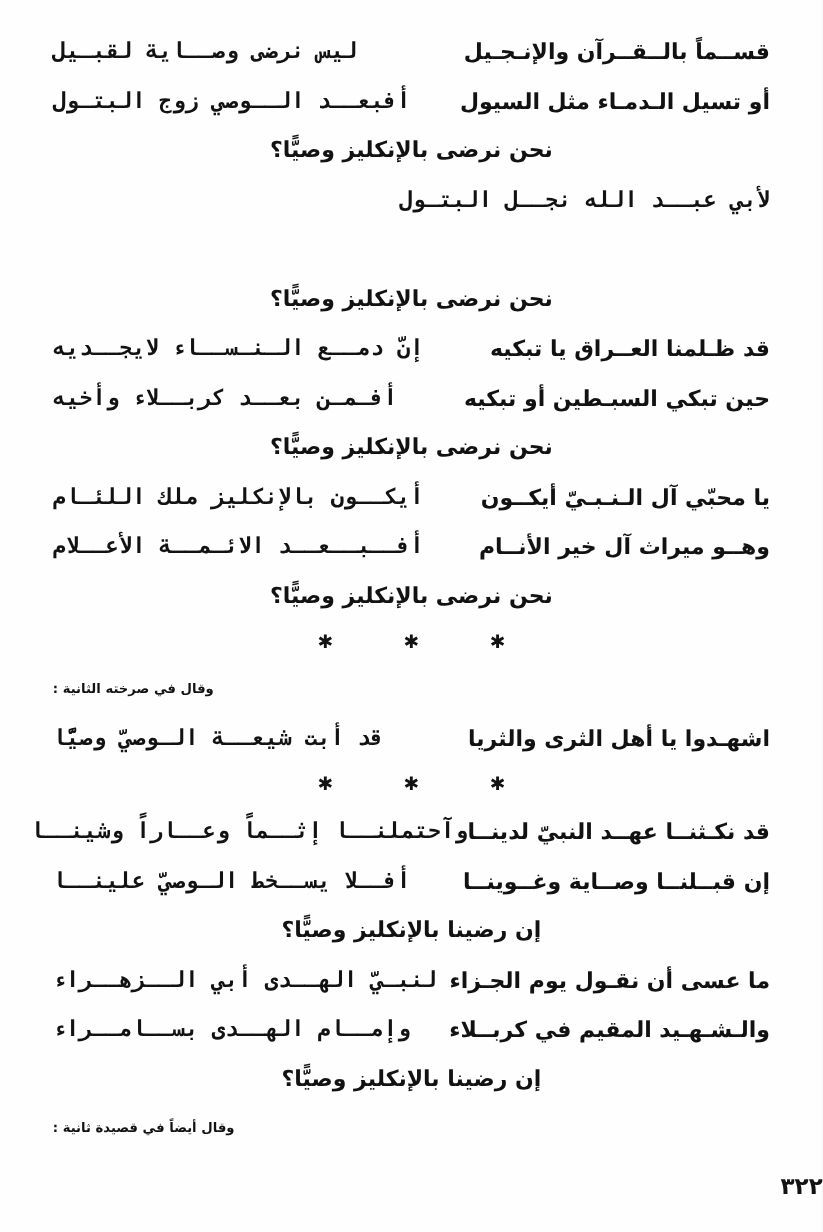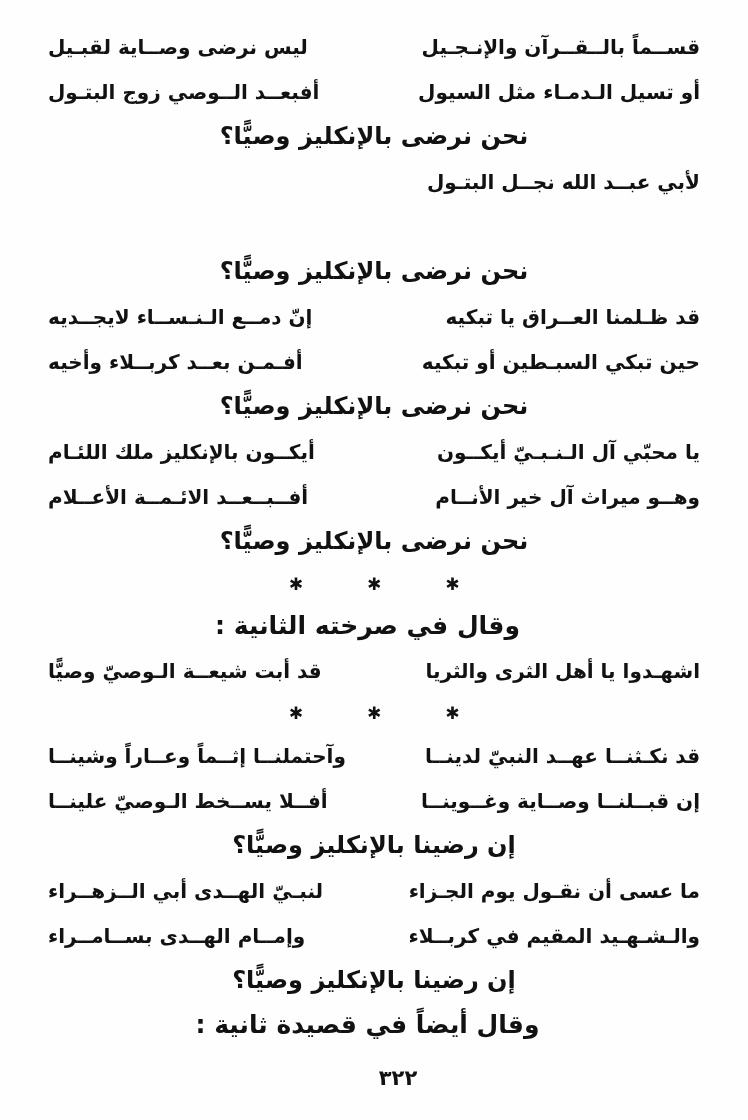--- a/index.html
+++ b/index.html
@@ -23,49 +23,49 @@
   }
   .row-verse {
     display: flex;
     justify-content: space-between;
     align-items: center;
     height: 45px;
     font-size: 20px;
     white-space: nowrap;
   }
   .hemi-right { text-align: left; }
-  .hemi-left  { text-align: left; }
+  .hemi-left  { text-align: left; font-family: Liberation Mono, monospace; }
   .row-refrain {
     height: 45px;
     line-height: 45px;
     text-align: center;
-    font-size: 24px;
+    font-size: 20px;
   }
   .row-sep {
     height: 40px;
     display: flex;
     justify-content: center;
     align-items: center;
     gap: 64px;
     font-size: 17px;
     letter-spacing: 0;
   }
   .row-heading {
     height: 44px;
     line-height: 44px;
-    text-align: center;
+    text-align: left;
     padding-right: 13px;
-    font-size: 25px;
+    font-size: 12px;
   }
   .page-number {
     position: absolute;
     bottom: 30px;
     left: 0;
     right: 0;
-    text-align: center;
+    text-align: right;
     padding-left: 48px;
     font-size: 21px;
     direction: ltr;
   }
 </style>
 </head>
 <body>
 
 <div class="page">
 

